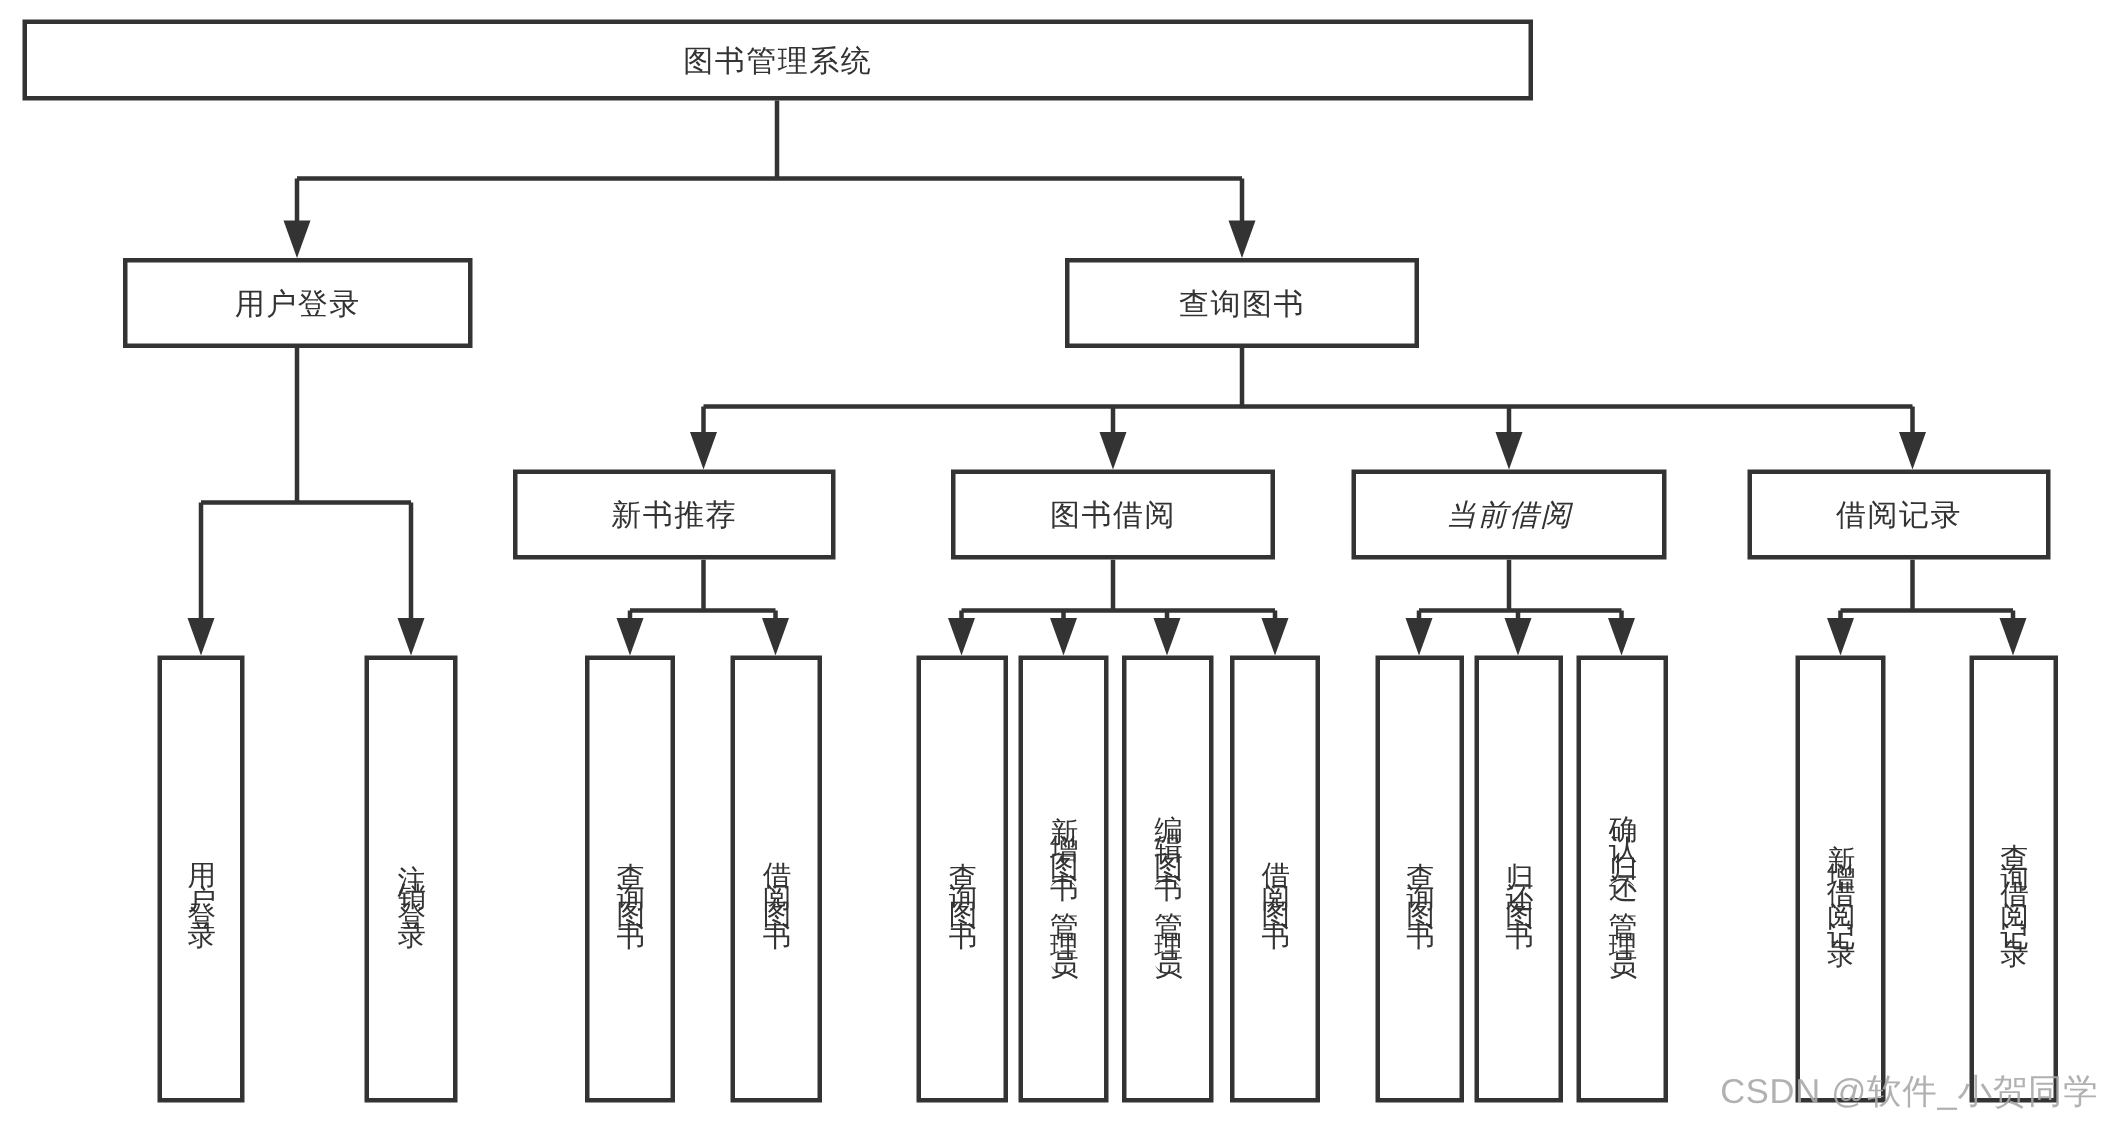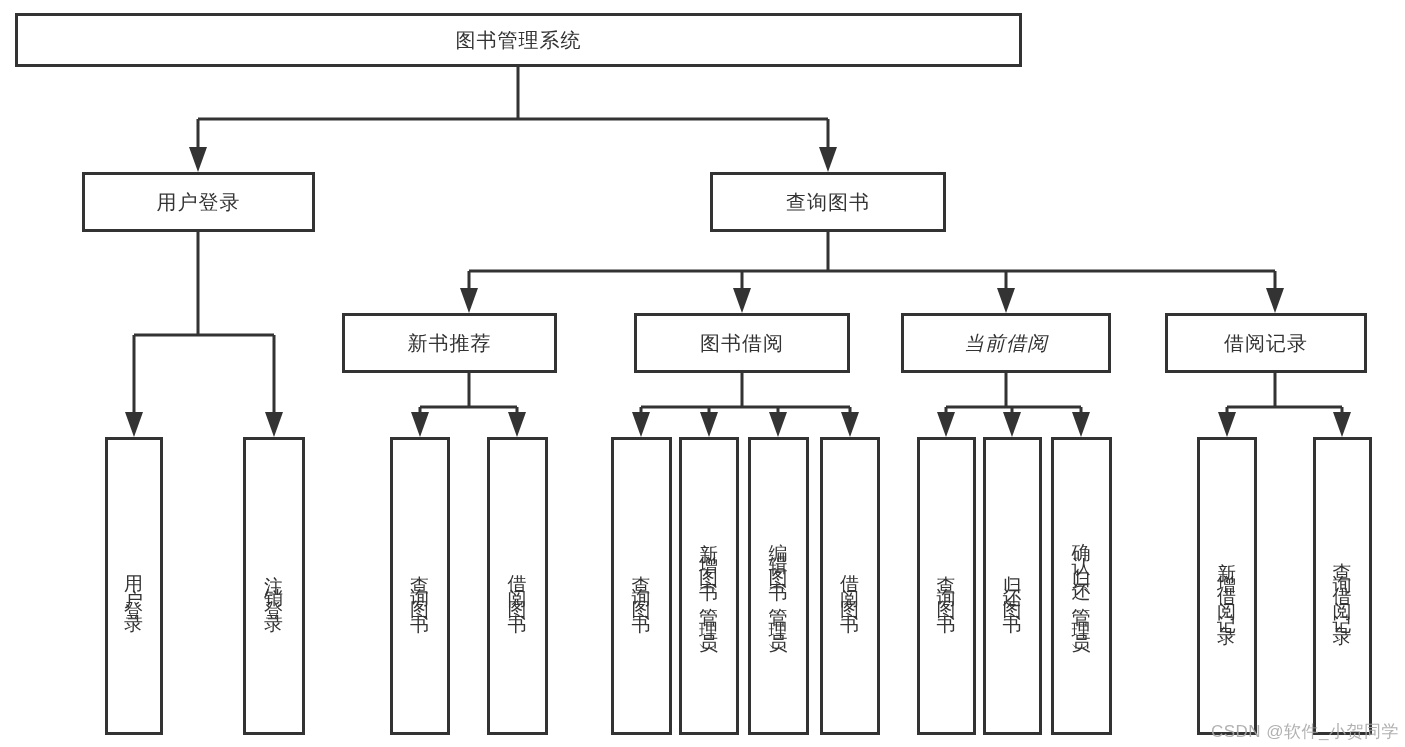--- a/index.html
+++ b/index.html
@@ -29,21 +29,21 @@
     writing-mode:vertical-rl;
     text-orientation:mixed;
     font-size:19px;
     letter-spacing:13px;
     line-height:1;
     white-space:nowrap;
   }
   .watermark{
     position:absolute;
     right:6px;bottom:4px;
-    font-size:17px;
+    font-size:23px;
     color:var(--watermark);
     opacity:.9;
     letter-spacing:.5px;
     white-space:nowrap;
   }
 </style>
 </head>
 <body>
 
 <div class="canvas">

